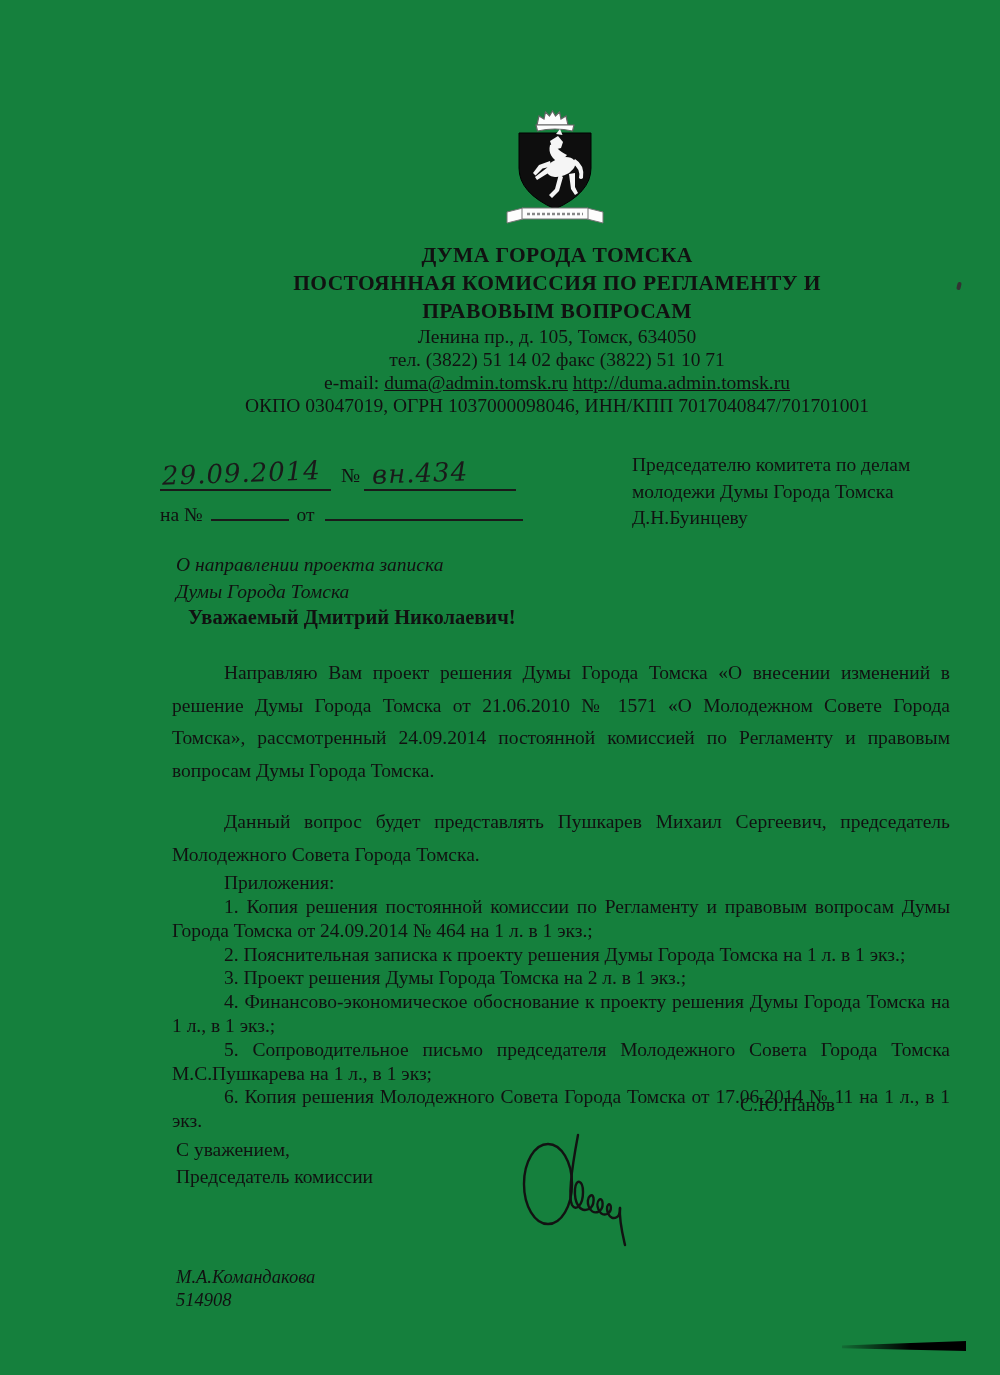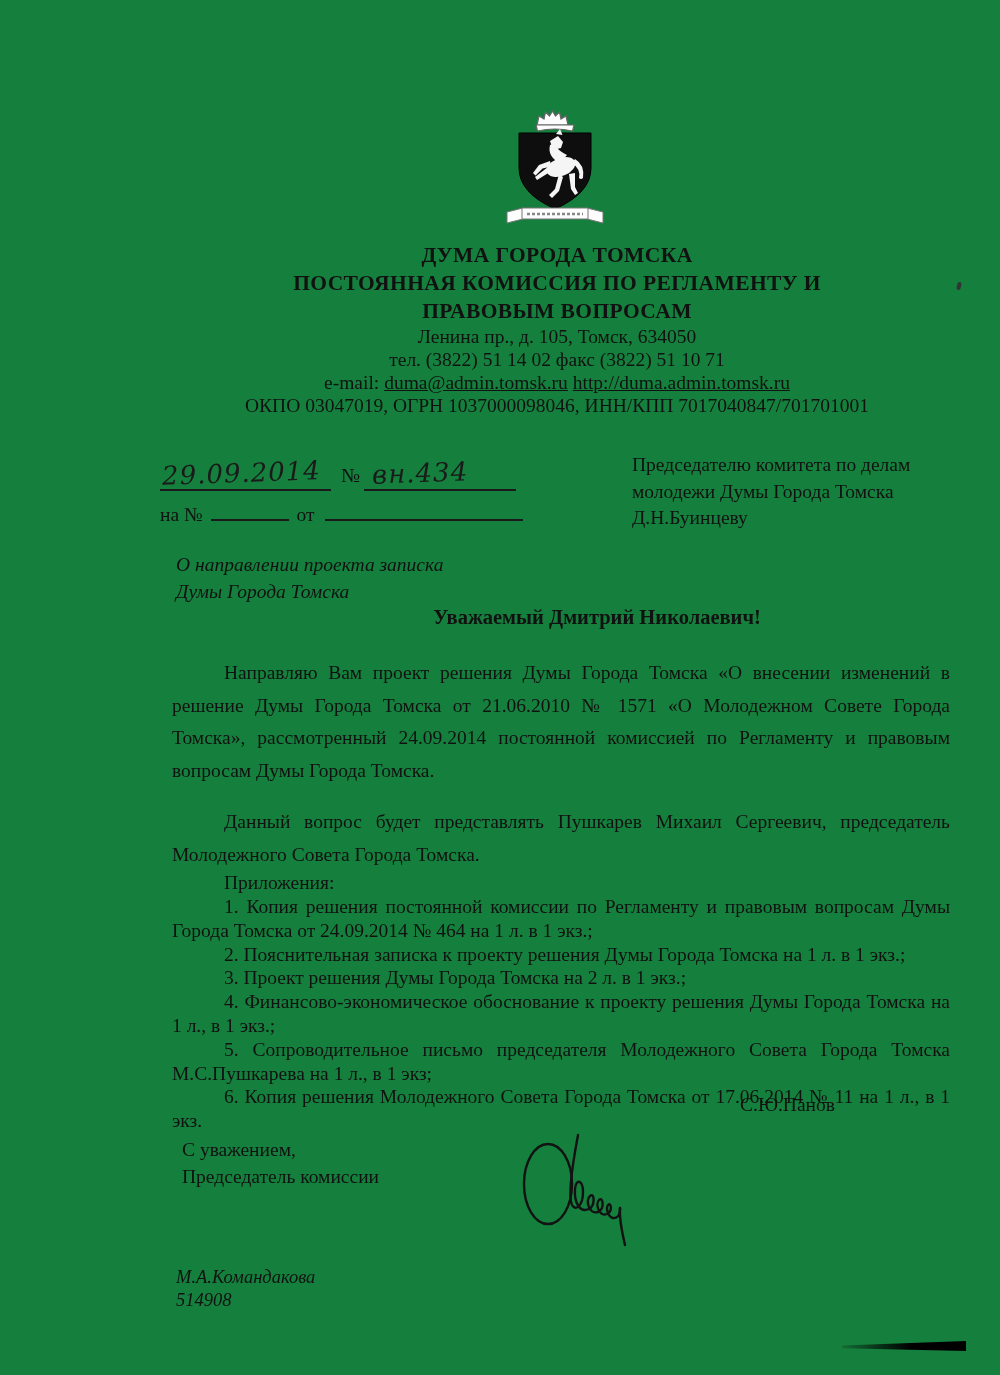--- a/index.html
+++ b/index.html
@@ -45,35 +45,35 @@
   .blank-2 { width: 198px; margin-left: 10px; }
 
   
   .addressee { position: absolute; left: 600px; top: 452px; font-size: 19.5px; line-height: 26.5px; margin-left: 32px; }
 
   
   .subject { position: absolute; left: 176px; top: 551px; font-style: italic; font-size: 19.5px; line-height: 27px; }
 
   
   .salutation {
-    position: absolute; left: 184px; top: 606px; width: 778px;
-    text-align: center; font-weight: bold; font-size: 20.5px;
+    position: absolute; left: 164px; top: 606px; width: 778px;
+    font-weight: bold; font-size: 20.5px;
     transform: translateX(24px);
   }
 
   
   .body-text { position: absolute; left: 172px; top: 657px; width: 778px; font-size: 19.5px; }
   .body-text p { margin: 0; text-align: justify; }
   .para { line-height: 32.5px; text-indent: 52px; }
   .para + .para { margin-top: 19px; }
   .attach-label { line-height: 24px; margin-top: 10px; text-indent: 52px; text-align: right; }
   .attach { line-height: 23.8px; text-indent: 52px; margin-top: 2px; }
 
   
-  .closing { position: absolute; left: 182px; top: 1136px; font-size: 19.5px; line-height: 27px; }
+  .closing { position: absolute; left: 176px; top: 1136px; font-size: 19.5px; line-height: 27px; }
   .sign-scribble { position: absolute; left: 492px; top: 1112px; }
   .signer { position: absolute; left: 740px; top: 1094px; font-size: 19.5px; }
 
   
   .footer { position: absolute; left: 176px; top: 1266px; font-size: 18.5px; line-height: 23px; font-style: italic; }
 
   
   .artifact-line {
     position: absolute; left: 842px; top: 1341px; width: 124px; height: 10px;
     background: linear-gradient(to right, rgba(0,0,0,.15), #000 55%);

